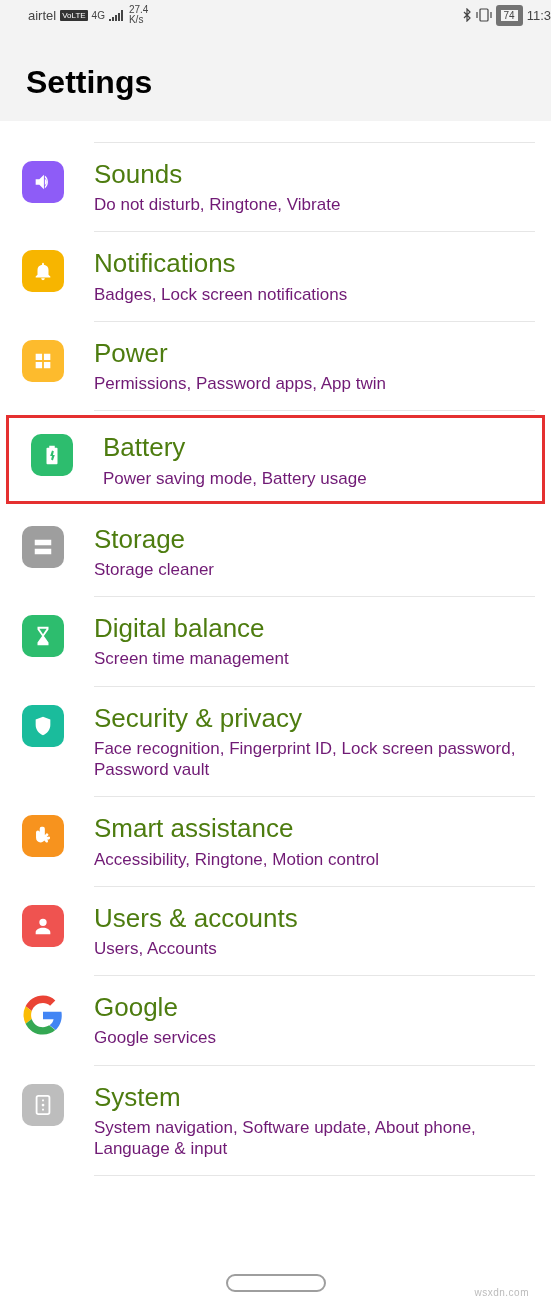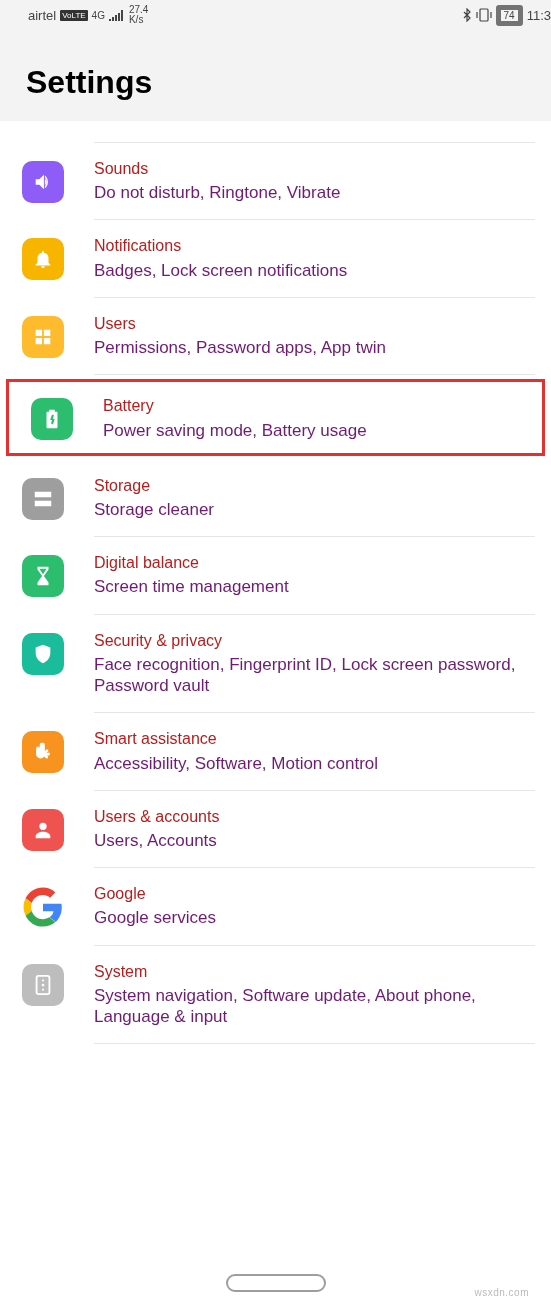--- a/index.html
+++ b/index.html
@@ -59,21 +59,21 @@
     display:flex; align-items:center; justify-content:center;
   }
   .row .content {
     flex: 1 1 auto;
     margin-left: 30px;
     padding-bottom: 16px;
     border-bottom: 1px solid #e6e6e6;
     padding-right: 8px;
   }
   .row:last-of-type .content { border-bottom: none; }
-  .title { font-size: 16px; font-weight: 500; color:#b91c1c; line-height:1.2; }
+  .title { font-size: 26px; font-weight: 500; color:#4d7c0f; line-height:1.2; }
   .subtitle { font-size: 17px; color:#701a75; margin-top:4px; line-height:1.25; }
   
   .highlight {
     border: 3px solid #e53030;
     margin: 4px 6px;
     padding-top: 14px;
   }
   .highlight .content { border-bottom: none; padding-bottom: 12px;}
   
   .c-purple { background:#8e5cf7; }
@@ -160,21 +160,21 @@
   </div>
 </div>
 
 <div class="row">
   <div class="icon c-yellow2">
     <svg width="22" height="22" viewBox="0 0 24 24">
         <path fill="#fff" d="M4 4h7v7H4zM13 4h7v7h-7zM4 13h7v7H4zM13 13h7v7h-7z"></path>
       </svg>
   </div>
   <div class="content">
-    <div class="title">Users</div>
+    <div class="title">Power</div>
     <div class="subtitle">Permissions, Password apps, App twin</div>
   </div>
 </div>
 
 <div class="row highlight">
   <div class="icon c-green">
     <svg width="22" height="22" viewBox="0 0 24 24">
         <path fill="#fff" d="M15 2h-6v2H7a1 1 0 0 0-1 1v16a1 1 0 0 0 1 1h10a1 1 0 0 0 1-1V5a1 1 0 0 0-1-1h-2zM13 18l-2-1 1-4h-2l2-6 2 1-1 4h2z"></path>
       </svg>
   </div>
@@ -221,21 +221,21 @@
 </div>
 
 <div class="row">
   <div class="icon c-orange">
     <svg width="22" height="22" viewBox="0 0 24 24">
         <path fill="#fff" d="M12 2a2 2 0 0 1 2 2v7l1-1a1.5 1.5 0 1 1 2 2l-1 1 2-.3a1.5 1.5 0 0 1 .4 3l-2 .3 1 1a1.5 1.5 0 0 1-2 2l-2-2c-1 1-2 2-4 2-3 0-5-2-5-5V8a2 2 0 1 1 4 0V4a2 2 0 0 1 2-2z"></path>
       </svg>
   </div>
   <div class="content">
     <div class="title">Smart assistance</div>
-    <div class="subtitle">Accessibility, Software, Motion control</div>
+    <div class="subtitle">Accessibility, Ringtone, Motion control</div>
   </div>
 </div>
 
 <div class="row">
   <div class="icon c-red">
     <svg width="22" height="22" viewBox="0 0 24 24">
         <path fill="#fff" d="M12 12a4 4 0 1 0-4-4 4 4 0 0 0 4 4zm0 2c-4 0-8 2-8 5v2h16v-2c0-3-4-5-8-5z"></path>
       </svg>
   </div>
   <div class="content">

